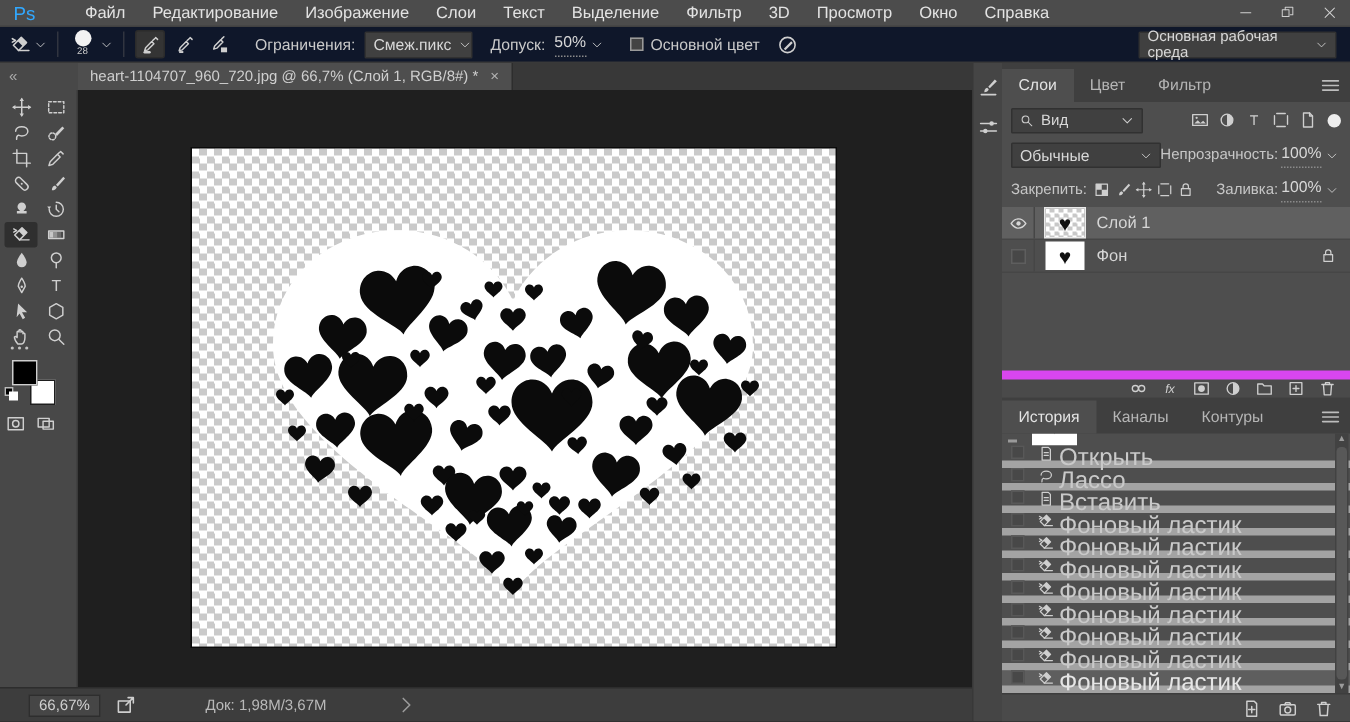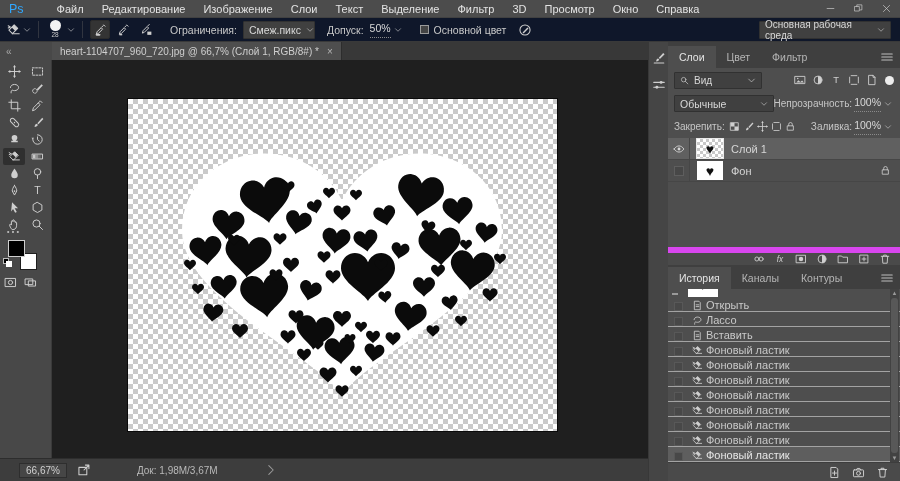--- a/index.html
+++ b/index.html
@@ -104,21 +104,21 @@
   .lock-cell{margin-left:auto;padding-right:9px}
   .lock-cell svg{width:11px;height:11px}
   .layers-empty{flex:0 0 65px}
   .pfooter{flex:0 0 17px;background:#4a4a4a;border-top:6px solid #d946ef;display:flex;align-items:center;justify-content:flex-end;gap:9px;padding:0 9px;color:#c6c6c6}
   .pfooter .icon svg{width:12px;height:12px}
   .htabs{height:24px;background:#3f3f3f;display:flex;align-items:flex-end;color:#b5b5b5}
   .hist-body{position:relative;flex:1 1 auto;overflow:hidden}
   .snapshot-row{height:8px;overflow:hidden;display:flex;align-items:flex-end;padding-left:4px;gap:10px}
   .snapshot-dash{width:6px;height:2px;background:#9a9a9a;margin-bottom:2px}
   .snap-thumb{width:30px;height:14px;background:#fff;color:#111;font-size:10px;line-height:8px;text-align:center}
-  .hist-row{height:15px;display:flex;align-items:flex-end;border-bottom:1px solid #a3a3a3;color:#c9c9c9;font-size:11px}
+  .hist-row{height:15px;display:flex;align-items:flex-start;border-bottom:5px solid #a3a3a3;color:#c9c9c9;font-size:16px}
   .hist-row.selected{background:#5e5e5e;color:#e6e6e6}
   .hcb-cell{width:20px;display:flex;align-items:center;justify-content:center}
   .hcb{width:9px;height:9px;border:1px solid #585858;background:#484848}
   .hicon{width:18px;display:flex;justify-content:center}
   .hicon svg{width:11px;height:11px}
   .hist-scroll{position:absolute;right:1px;top:0;bottom:0;width:9px;background:#424242;display:flex;flex-direction:column;align-items:center}
   .hs-arrow{font-size:6px;color:#9b9b9b;line-height:8px}
   .hs-thumb{width:7px;flex:1;margin:1px 0;background:#585858;border-radius:3px}
   .hfooter{flex:0 0 19px;background:#4a4a4a;border-top:1px solid #3d3d3d;display:flex;align-items:center;justify-content:flex-end;gap:11px;padding:0 11px;color:#c6c6c6}
   .hfooter .icon svg{width:13px;height:13px}

